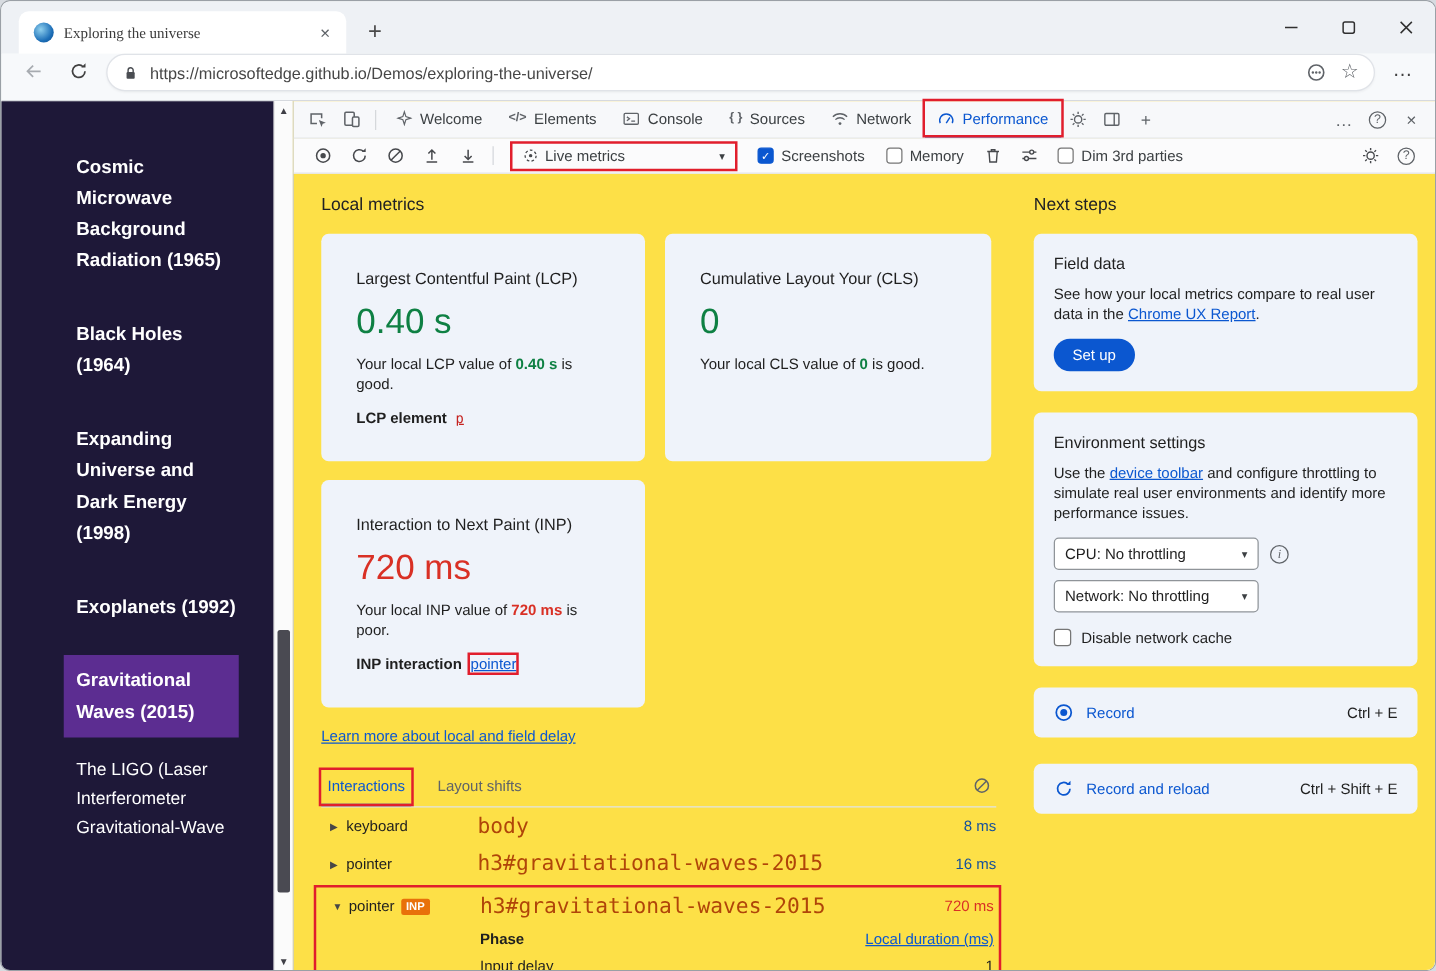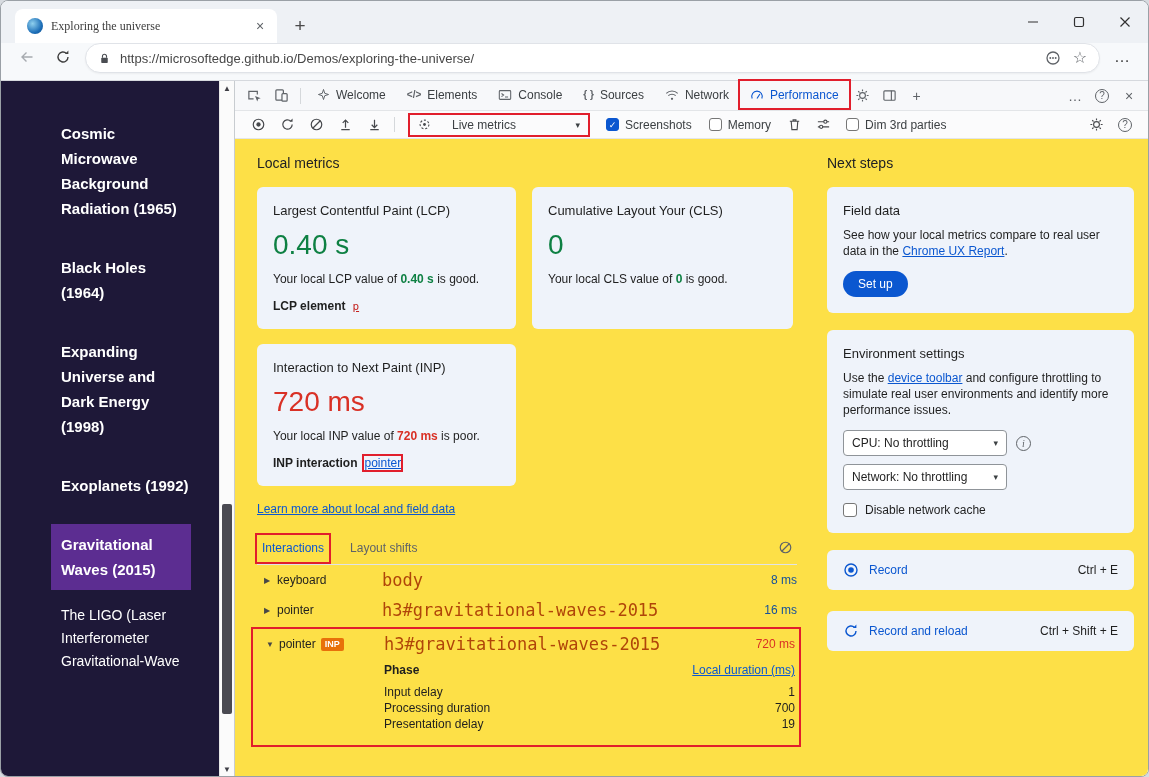--- a/index.html
+++ b/index.html
@@ -47,36 +47,36 @@
   .dt-sep { width:1px; height:16px; background:#d5d8db; margin:0 5px; }
   .dt-tab { display:flex; align-items:center; gap:6px; padding:0 10px; height:29px; border-bottom:2px solid transparent; position:relative; white-space:nowrap; cursor:pointer; color:#3c4043; }
   .dt-tab .ticon { display:flex; align-items:center; color:#5f6368; font-size:10px; font-weight:bold; }
   .dt-tab.selected { color:#0b57d0; border-bottom-color:#0b57d0; }
   .dt-tab.selected .ticon { color:#0b57d0; }
   .dt-spacer { flex:1; }
 
   .dt-toolbar { height:28px; background:#fbfbfc; border-bottom:1px solid #e3e5e8; display:flex; align-items:center; padding:0 10px; gap:3px; font-size:12px; color:#3c4043; flex:none; }
   .tb-icon { width:26px; height:22px; display:flex; align-items:center; justify-content:center; color:#47494d; cursor:pointer; }
   .tb-sep { width:1px; height:15px; background:#d5d8db; margin:0 4px; }
-  .tb-dropdown { display:flex; align-items:center; gap:21px; padding:3px 8px; margin:0 8px; min-width:178px; cursor:pointer; }
+  .tb-dropdown { display:flex; align-items:center; gap:5px; padding:3px 8px; margin:0 8px; min-width:178px; cursor:pointer; }
   .caret { font-size:9px; color:#3c4043; margin-left:auto; }
   .tb-check { display:flex; align-items:center; gap:6px; padding:0 7px; cursor:pointer; white-space:nowrap; }
   .cb { width:13px; height:13px; border:1px solid #767676; border-radius:3px; background:#fff; display:flex; align-items:center; justify-content:center; font-size:9px; color:#fff; flex:none; }
   .cb.checked { background:#0b57d0; border-color:#0b57d0; }
   .tb-spacer { flex:1; }
   .qmark { width:14px; height:14px; border:1.2px solid #5f6368; border-radius:50%; color:#5f6368; font-size:10px; display:flex; align-items:center; justify-content:center; }
 
   .dt-body { flex:1; display:flex; overflow:hidden; }
   .dt-main { width:584px; padding:16px 22px 0 22px; flex:none; }
   .dt-right { flex:1; padding:16px 14px 0 8px; min-width:0; }
 
   .lm-heading { font-size:14px; color:#202124; margin-bottom:16px; }
 
   .metrics-grid { display:grid; grid-template-columns:259px 261px; column-gap:16px; row-gap:15px; }
-  .metric-card { background:#eff3fa; border-radius:6px; padding:16px; min-height:140px; }
+  .metric-card { background:#eff3fa; border-radius:6px; padding:28px; min-height:140px; }
   .mc-title { font-size:13px; color:#1f1f1f; }
   .mc-value { font-size:28px; margin:11px 0 10px; }
   .good { color:#0e8043; } .poor { color:#d93025; }
   .mc-desc { font-size:12px; color:#1f1f1f; line-height:16px; }
   .mc-desc .val { font-weight:bold; }
   .mc-foot { margin-top:12px; font-size:12px; display:flex; align-items:center; gap:7px; }
   .mc-foot .lbl { font-weight:bold; color:#1f1f1f; }
   .code-link { font-family:"DejaVu Sans Mono", monospace; font-size:11px; color:#c5221f; text-decoration:underline; cursor:pointer; }
   .link { color:#0b57d0; text-decoration:underline; cursor:pointer; }
 
@@ -409,21 +409,21 @@
               <div class="mc-desc">
                 <span>Your local INP value of </span><span class="val poor">720 ms</span><span> is poor.</span>
               </div>
               <div class="mc-foot">
                 <span class="lbl">INP interaction</span>
                 <a class="link annot" style="display:inline-block">pointer</a>
               </div>
             </div>
           </div>
 
-          <a class="learn-more">Learn more about local and field data</a>
+          <a class="learn-more">Learn more about local and field delay</a>
 
           <div class="logs">
             <div class="logs-tabs">
               <div class="log-tab selected annot">Interactions</div>
               <div class="log-tab">Layout shifts</div>
               <div class="logs-clear">
                 <svg width="15" height="15" viewBox="0 0 16 16">
                     <circle cx="8" cy="8" r="5.6" fill="none" stroke="currentColor" stroke-width="1.3"></circle>
                     <line x1="4" y1="12" x2="12" y2="4" stroke="currentColor" stroke-width="1.3"></line>
                   </svg>

